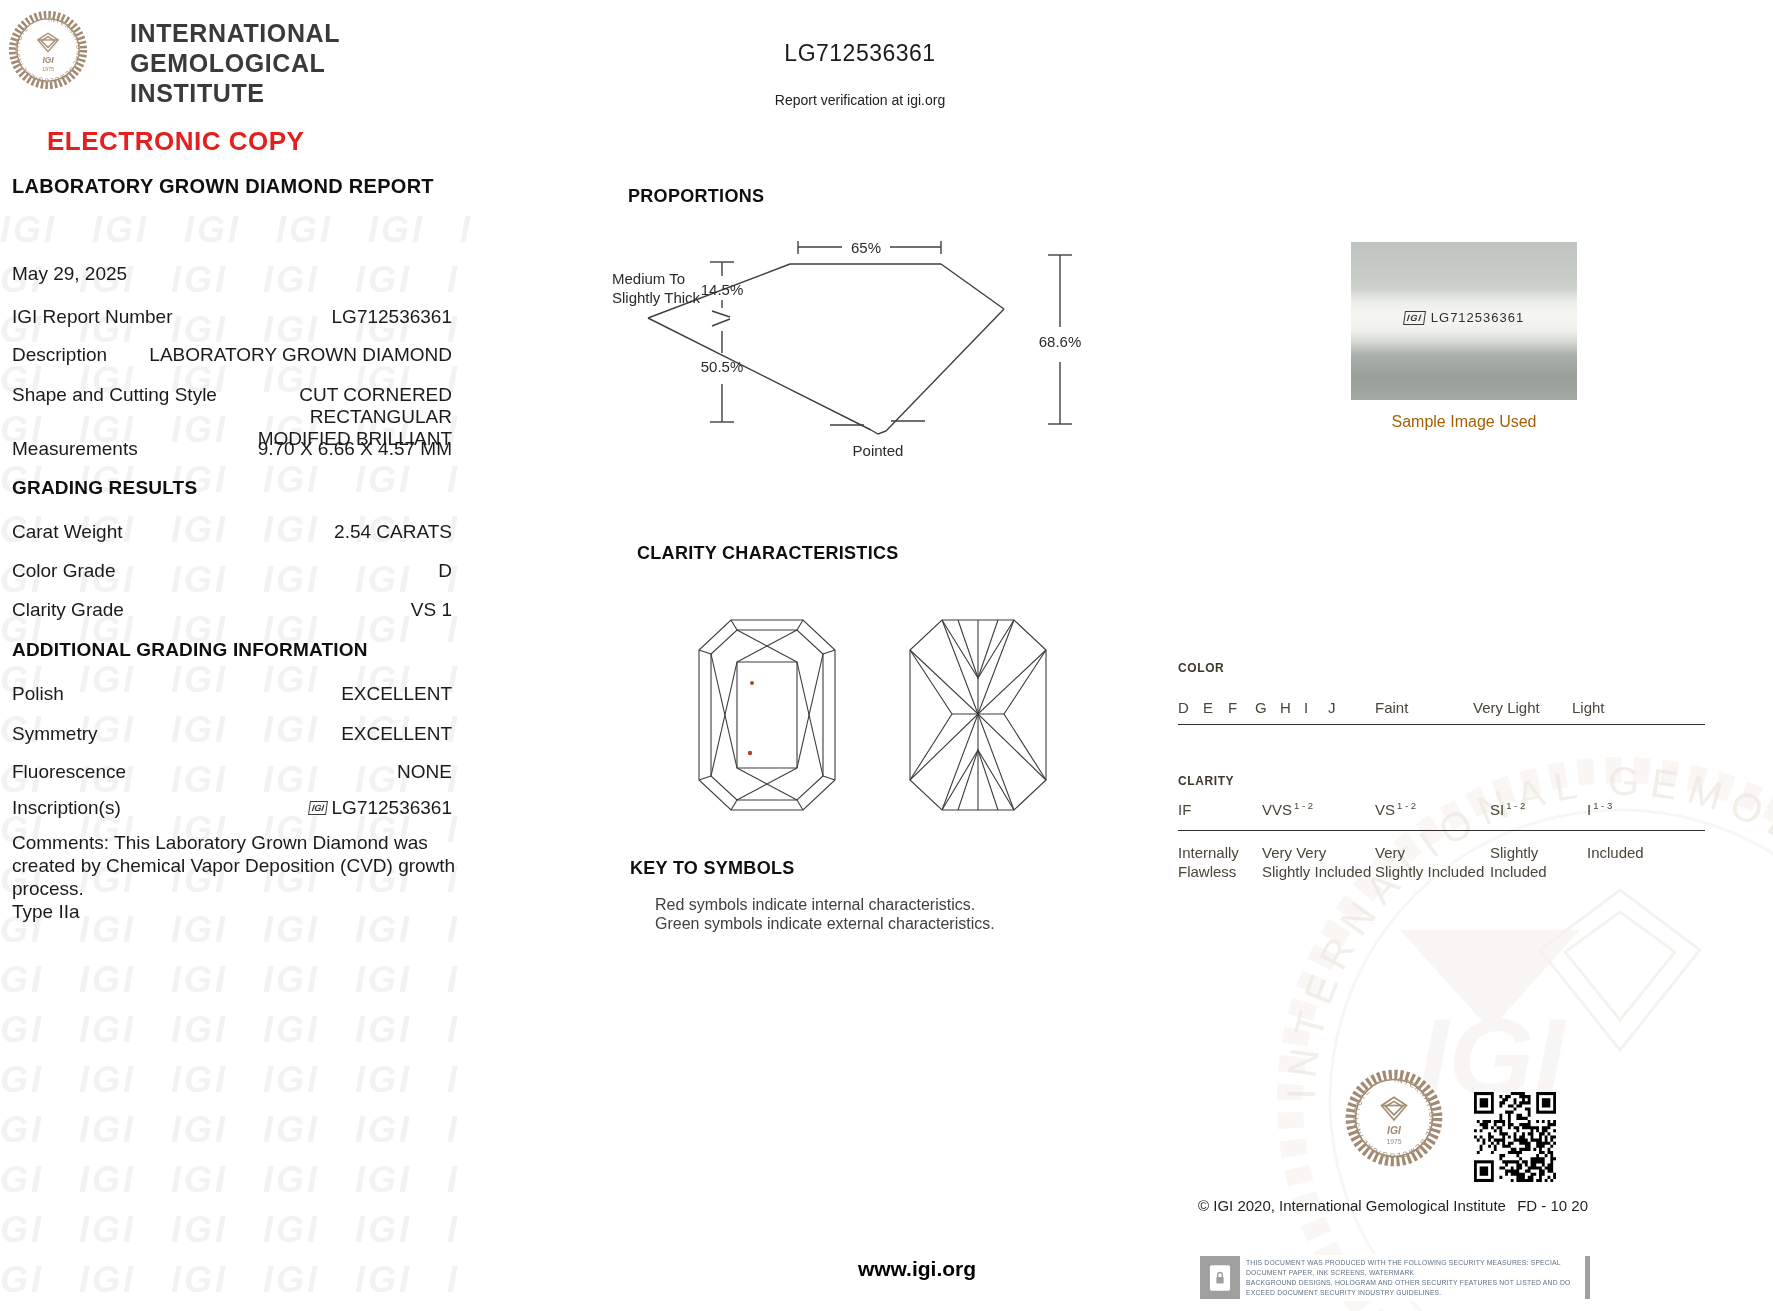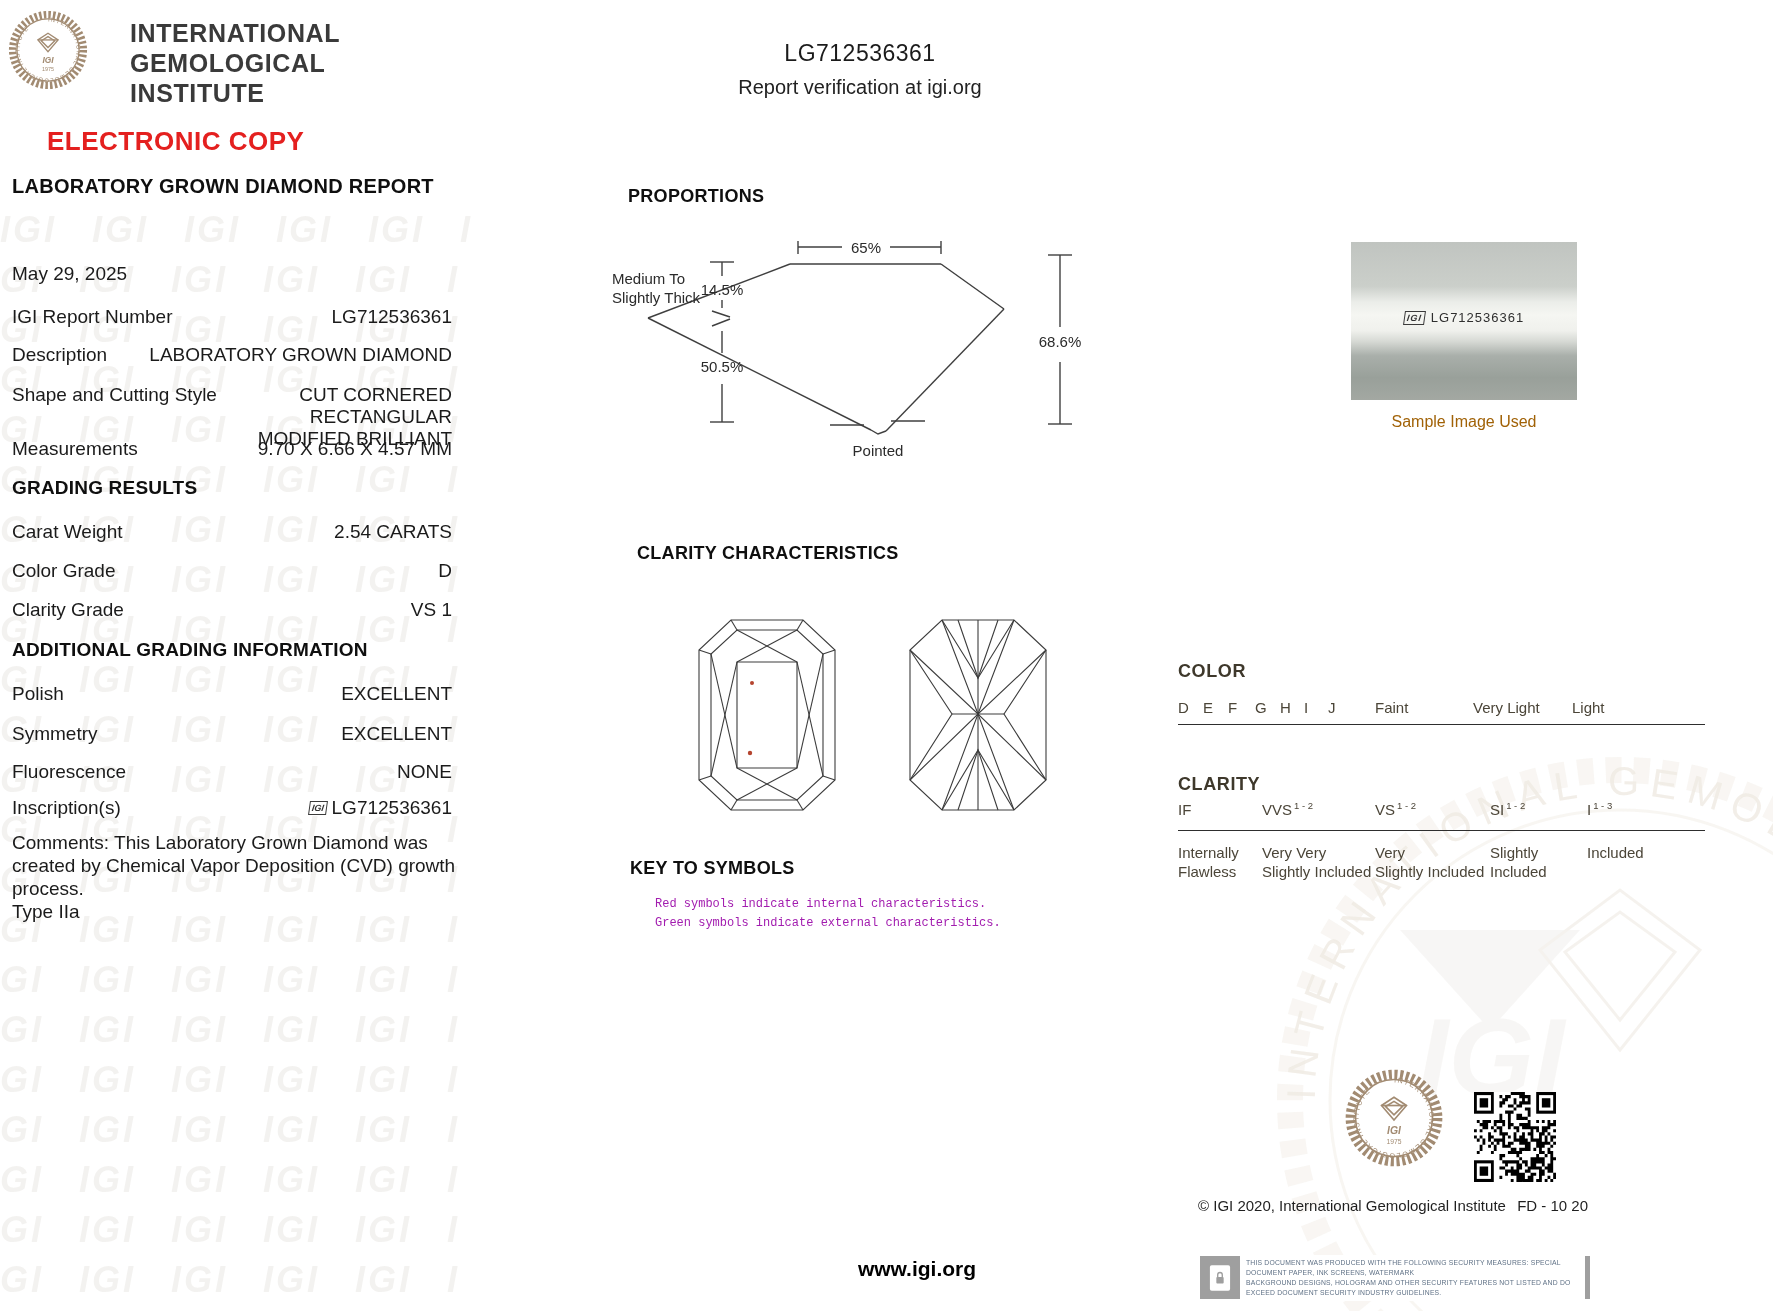--- a/index.html
+++ b/index.html
@@ -7,46 +7,46 @@
   .page{
     position:relative;width:1773px;height:1311px;background:#fff;
     font-family:"Liberation Sans",sans-serif;color:#1b1b1b;overflow:hidden;
   }
   .abs{position:absolute;}
   
   .org-title{font-size:25px;font-weight:bold;color:#3a3a3a;line-height:30px;letter-spacing:.6px;}
   .ecopy{font-size:26px;font-weight:bold;color:#e4201f;letter-spacing:.5px;}
   .center-head{width:400px;text-align:center;}
   .rep-num{font-size:23px;color:#1b1b1b;letter-spacing:.5px;}
-  .verif{font-size:20px;color:#222;margin-top:9px;text-align:center;}
+  .verif{font-size:14px;color:#222;margin-top:25px;text-align:center;}
   
   .lp-title{font-size:20px;font-weight:bold;letter-spacing:.3px;color:#0f0f0f;}
   .lp-date{font-size:19px;}
   .row{left:12px;width:440px;display:flex;justify-content:space-between;font-size:19px;}
   .row .lab{white-space:nowrap;}
   .row .val{text-align:right;}
   .sec-head{left:12px;font-size:19px;font-weight:bold;color:#0f0f0f;letter-spacing:.2px;}
   .comments{left:12px;width:447px;font-size:19px;line-height:23px;}
   .igi-glyph{display:inline-block;font-size:9px;font-style:italic;font-weight:bold;color:#333;
     border:1px solid #3a3a3a;padding:0 2px;transform:skewX(-8deg);line-height:12px;}
   .ins-val{display:flex;align-items:center;gap:5px;justify-content:flex-end;}
   .watermark{left:0;top:205px;width:480px;height:1106px;overflow:hidden;
     font-size:36px;font-weight:bold;font-style:italic;color:rgba(100,85,70,0.08);
     line-height:50px;letter-spacing:3px;word-spacing:22px;word-break:break-all;}
   
   .mid-head{font-size:18px;font-weight:bold;letter-spacing:.3px;color:#0f0f0f;}
-  .key-lines{font-size:12px;line-height:19px;color:#a21caf;font-family:Liberation Mono, monospace;}
+  .key-lines{font-size:16px;line-height:19px;color:#404040;}
   svg text{font-family:"Liberation Sans",sans-serif;}
   
   .sample{left:1351px;top:242px;width:226px;height:158px;
     background:linear-gradient(180deg,#c0c4c0 0%,#cbcfca 28%,#ebede9 38%,#f5f6f2 46%,#f0f1ed 56%,#d6d9d4 63%,#a9afaa 72%,#99a09a 86%,#a3a8a2 100%);}
   .sample-ins{position:absolute;left:0;top:68px;width:100%;display:flex;justify-content:center;align-items:center;gap:6px;
     font-size:13px;letter-spacing:1px;color:#2f2f2f;}
   .caption{left:1351px;top:413px;width:226px;text-align:center;font-size:16px;color:#a16207;}
-  .scale-head{font-size:18px;font-weight:bold;color:#3e382b;letter-spacing:.6px;}
+  .scale-head{font-size:12px;font-weight:bold;color:#3e382b;letter-spacing:.6px;}
   .scale-item{position:absolute;font-size:15px;color:#4b4538;white-space:nowrap;}
   .scale-line{border-top:1.6px solid #2e2e2e;width:527px;height:0;}
   .code-sup{font-size:9.5px;position:relative;top:-6px;margin-left:2px;}
   .desc{line-height:19px;}
   
   .copyright{font-size:15px;color:#1f1f1f;}
   .website{font-size:21px;font-weight:bold;color:#000;}
   .secbar{left:1200px;top:1256px;width:390px;height:43px;background:#9f9f9f;display:flex;align-items:center;}
   .secbar .icon-cell{width:40px;display:flex;justify-content:center;}
   .secbar .txt{background:#fff;margin:4px 5px 4px 0;padding:3px 6px;flex:1;

